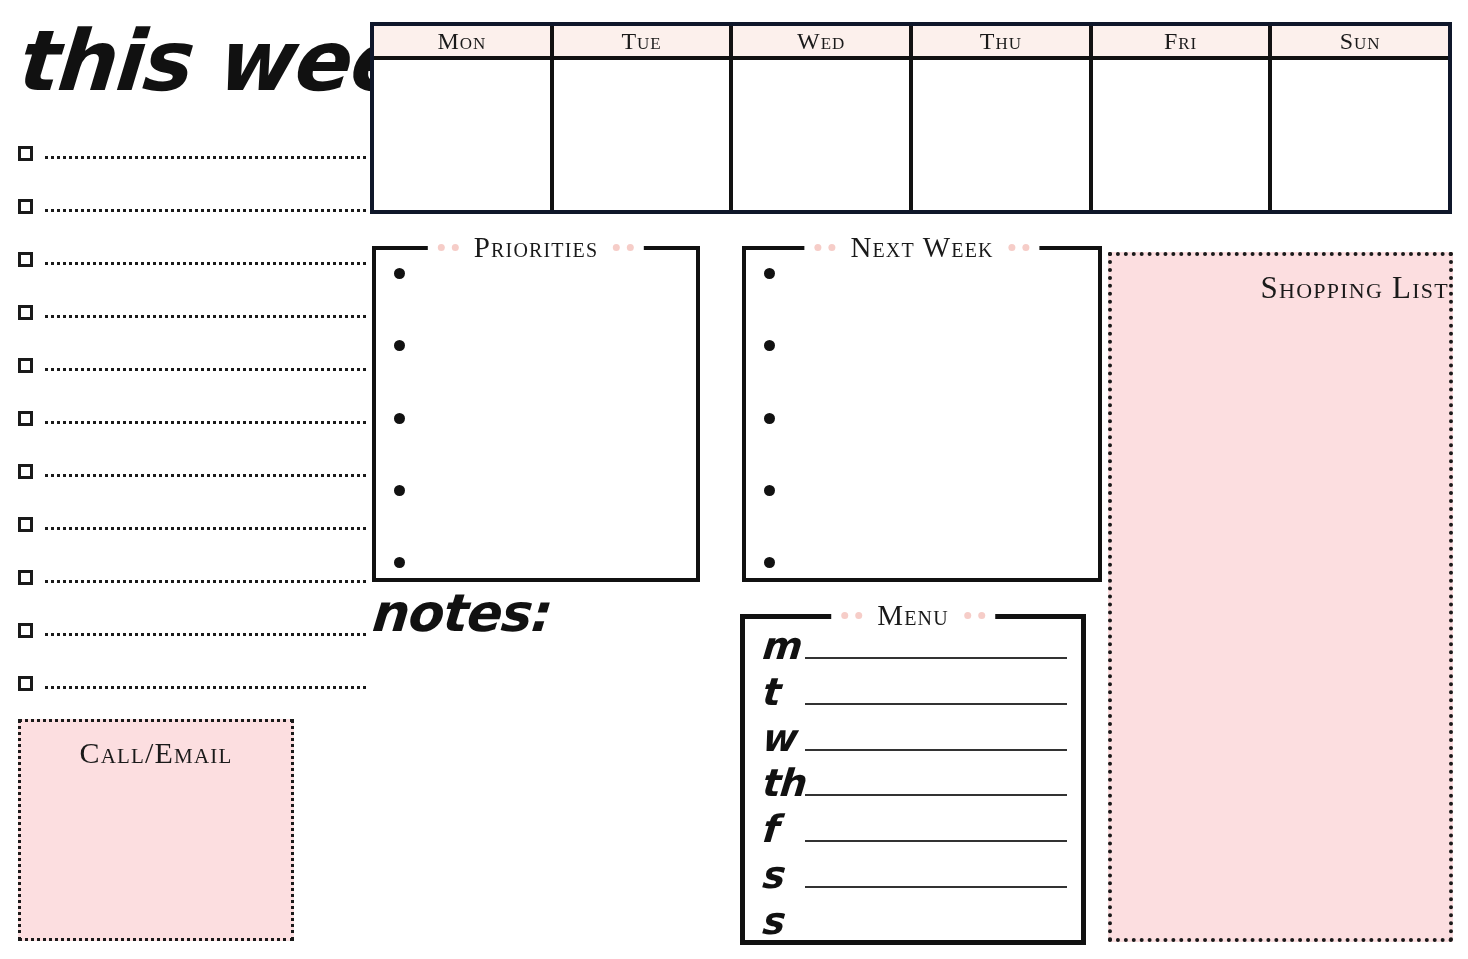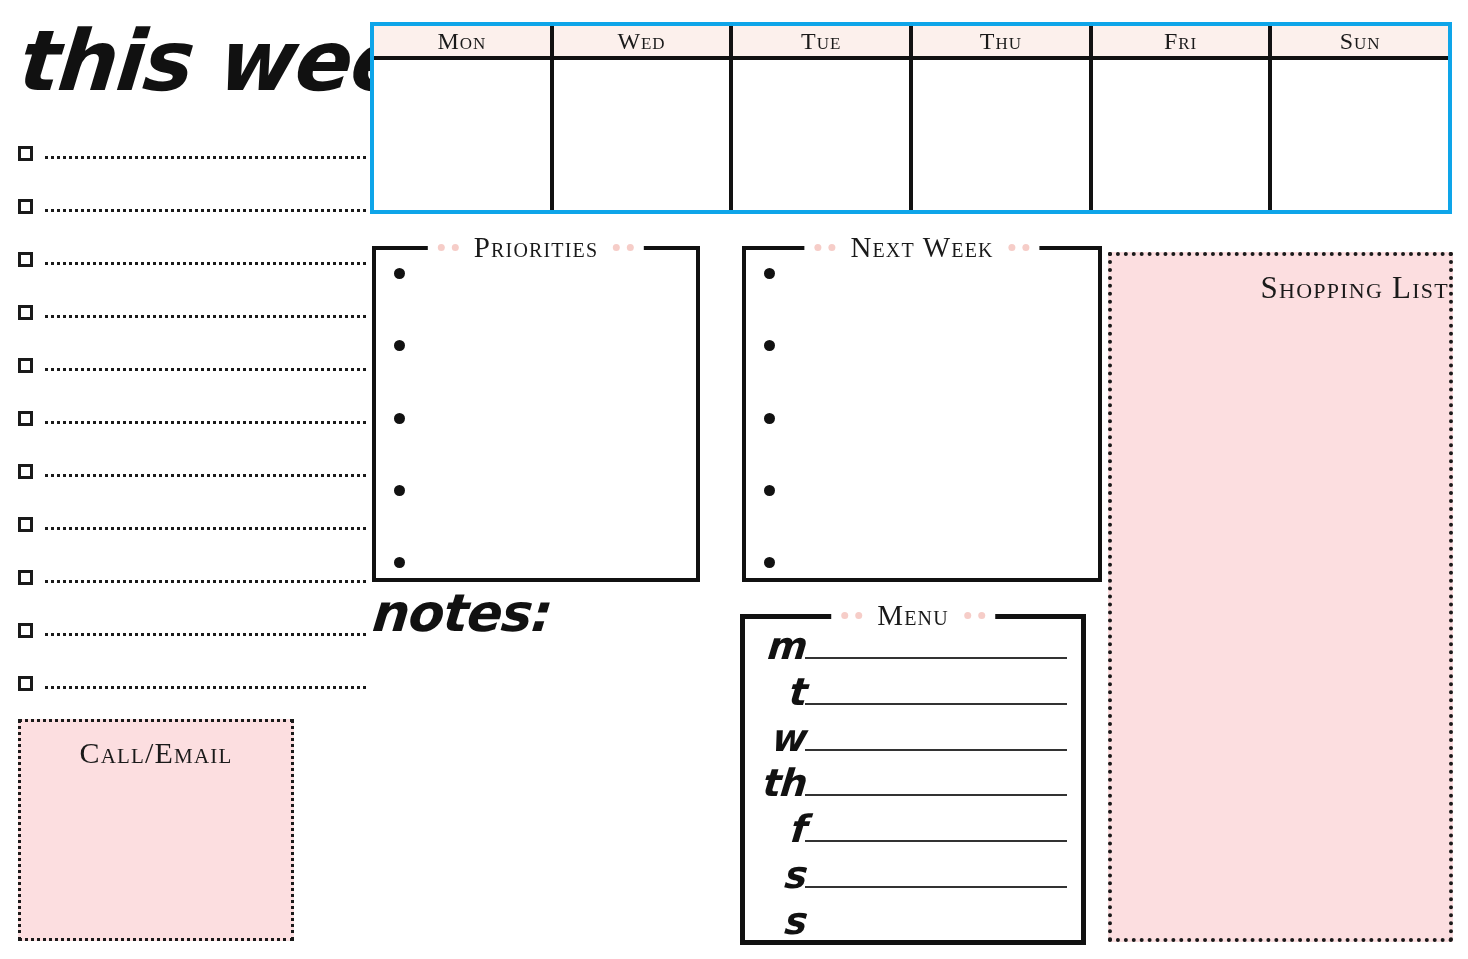--- a/index.html
+++ b/index.html
@@ -97,21 +97,21 @@
     margin-top: 14px;
   }
 
   
   #week-grid {
     position: absolute;
     left: 370px;
     top: 22px;
     width: 1082px;
     height: 192px;
-    border: 4px solid #0ea5e9;
+    border: 4px solid #0f172a;
     box-sizing: border-box;
     display: flex;
   }
   .day-col {
     flex: 1 1 0;
     display: flex;
     flex-direction: column;
     border-right: 4px solid #111111;
     box-sizing: border-box;
   }
@@ -201,21 +201,21 @@
   #notes-label {
     position: absolute;
     left: 370px;
     top: 583px;
     font-size: 52px;
     line-height: 60px;
     white-space: nowrap;
   }
 
   
-  #menu { left: 740px; top: 600px; width: 346px; height: 345px; text-align: right; }
+  #menu { left: 740px; top: 600px; width: 346px; height: 345px; }
   #menu .notch-frame { border-width: 5px; }
   #menu-rows {
     position: absolute;
     left: 5px;
     right: 5px;
     top: 19px;
     bottom: 5px;
     display: flex;
     flex-direction: column;
     z-index: 2;
@@ -313,25 +313,25 @@
 <div id="call-email">
   <div id="call-email-title" class="smallcaps">Call/Email</div>
 </div>
 
 <div id="week-grid">
     <div class="day-col">
       <div class="day-head smallcaps">Mon</div>
       <div class="day-body"></div>
     </div>
     <div class="day-col">
+      <div class="day-head smallcaps">Tue</div>
+      <div class="day-body"></div>
+    </div>
+    <div class="day-col">
       <div class="day-head smallcaps">Wed</div>
-      <div class="day-body"></div>
-    </div>
-    <div class="day-col">
-      <div class="day-head smallcaps">Tue</div>
       <div class="day-body"></div>
     </div>
     <div class="day-col">
       <div class="day-head smallcaps">Thu</div>
       <div class="day-body"></div>
     </div>
     <div class="day-col">
       <div class="day-head smallcaps">Fri</div>
       <div class="day-body"></div>
     </div>

